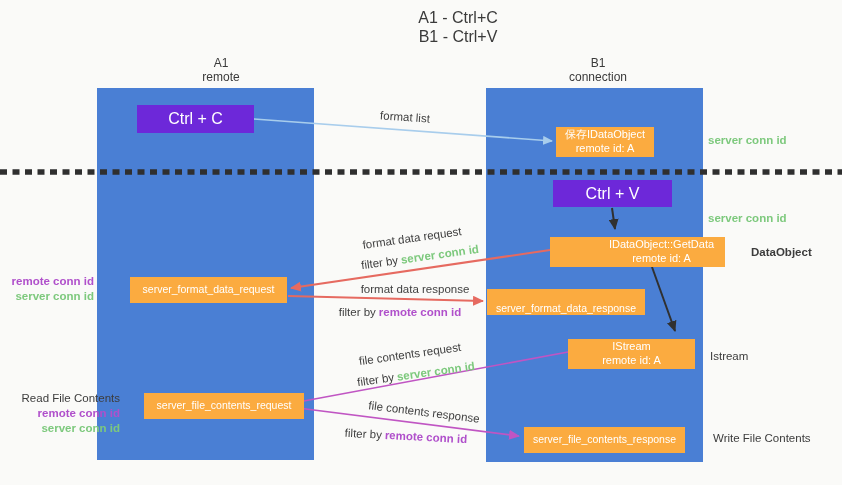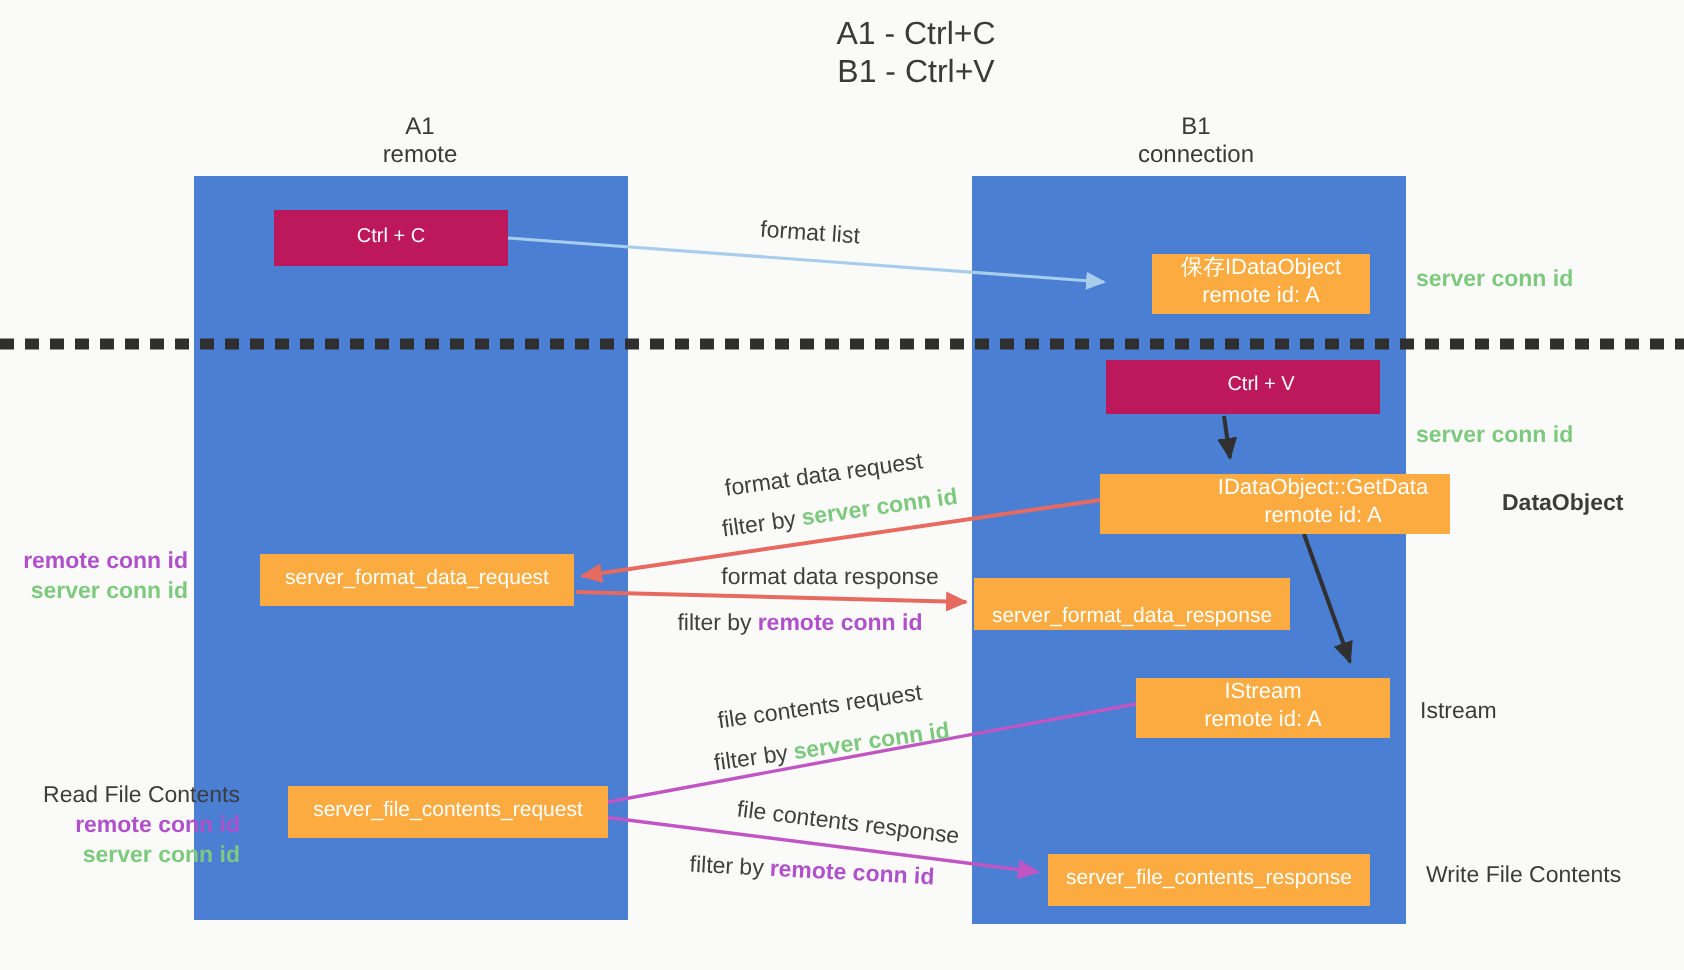--- a/index.html
+++ b/index.html
@@ -23,21 +23,21 @@
   .arrow-layer{
     position:absolute;left:0;top:0;width:842px;height:485px;
     z-index:2;pointer-events:none;
   }
   .node{
     position:absolute;z-index:3;
     display:flex;flex-direction:column;align-items:center;justify-content:center;
     color:#fff;text-align:center;white-space:nowrap;
     line-height:1.25;
   }
-  .node-green{background:#be185d;font-size:10px;}
+  .node-green{background:#6d28d9;font-size:16px;}
   .node-orange{background:#fbab40;font-size:10.5px;}
   .title{
     position:absolute;left:0;top:8px;width:842px;
     text-align:center;font-size:16px;color:#3a3a3a;line-height:1.2;
     z-index:3;
     margin-left:37px;
   }
   .col-header{
     position:absolute;z-index:3;text-align:center;
     font-size:12px;color:#3a3a3a;line-height:1.15;
@@ -59,21 +59,21 @@
 </head>
 <body>
 
 <div class="stage">
 
   <div class="title">
     <div>A1 - Ctrl+C</div>
     <div>B1 - Ctrl+V</div>
   </div>
 
-  <div class="col-header" style="left:140px;top:57px;width:140px;">
+  <div class="col-header" style="left:151px;top:57px;width:140px;">
     <div>A1</div>
     <div>remote</div>
   </div>
   <div class="col-header" style="left:528px;top:57px;width:140px;">
     <div>B1</div>
     <div>connection</div>
   </div>
 
   <div class="col col-left"></div>
   <div class="col col-right"></div>
@@ -108,26 +108,26 @@
 
     <line x1="568" y1="352" x2="293" y2="403" stroke-width="1.7" marker-end="url(#m-magenta)" stroke="#c055c3"></line>
 
     <line x1="290" y1="407" x2="519" y2="436" stroke-width="1.7" marker-end="url(#m-magenta)" stroke="#c055c3"></line>
   </svg>
 
   <div class="node node-green" style="left:137px;top:105px;width:117px;height:28px;">
     <span>Ctrl + C</span>
   </div>
 
-  <div class="node node-orange" style="left:576px;top:127px;width:109px;height:30px;font-size:11px;">
+  <div class="node node-orange" style="left:556px;top:127px;width:98px;height:30px;font-size:11px;">
     <span>保存IDataObject</span>
     <span>remote id: A</span>
   </div>
 
-  <div class="node node-green" style="left:553px;top:180px;width:119px;height:27px;padding-left:18px;">
+  <div class="node node-green" style="left:553px;top:180px;width:119px;height:27px;">
     <span>Ctrl + V</span>
   </div>
 
   <div class="node node-orange" style="left:550px;top:237px;width:127px;height:30px;font-size:11px;padding-left:48px;">
     <span>IDataObject::GetData</span>
     <span>remote id: A</span>
   </div>
 
   <div class="node node-orange" style="left:130px;top:277px;width:157px;height:26px;">
     <span>server_format_data_request</span>

